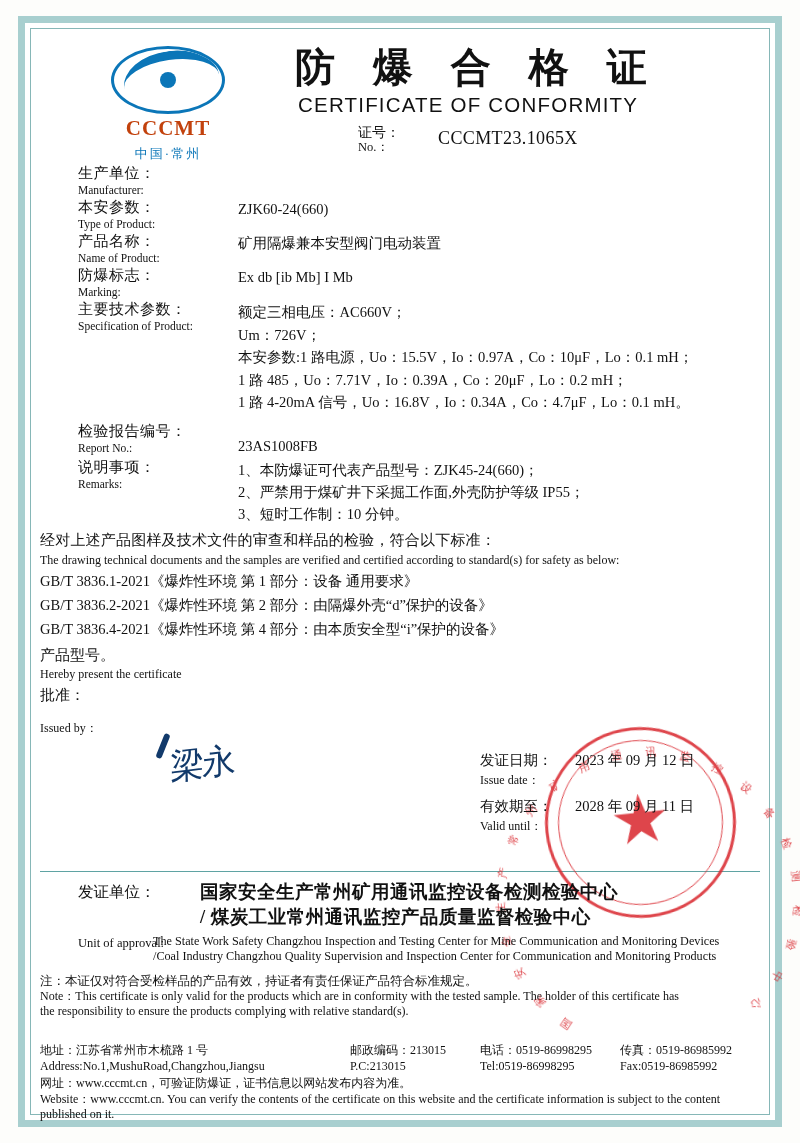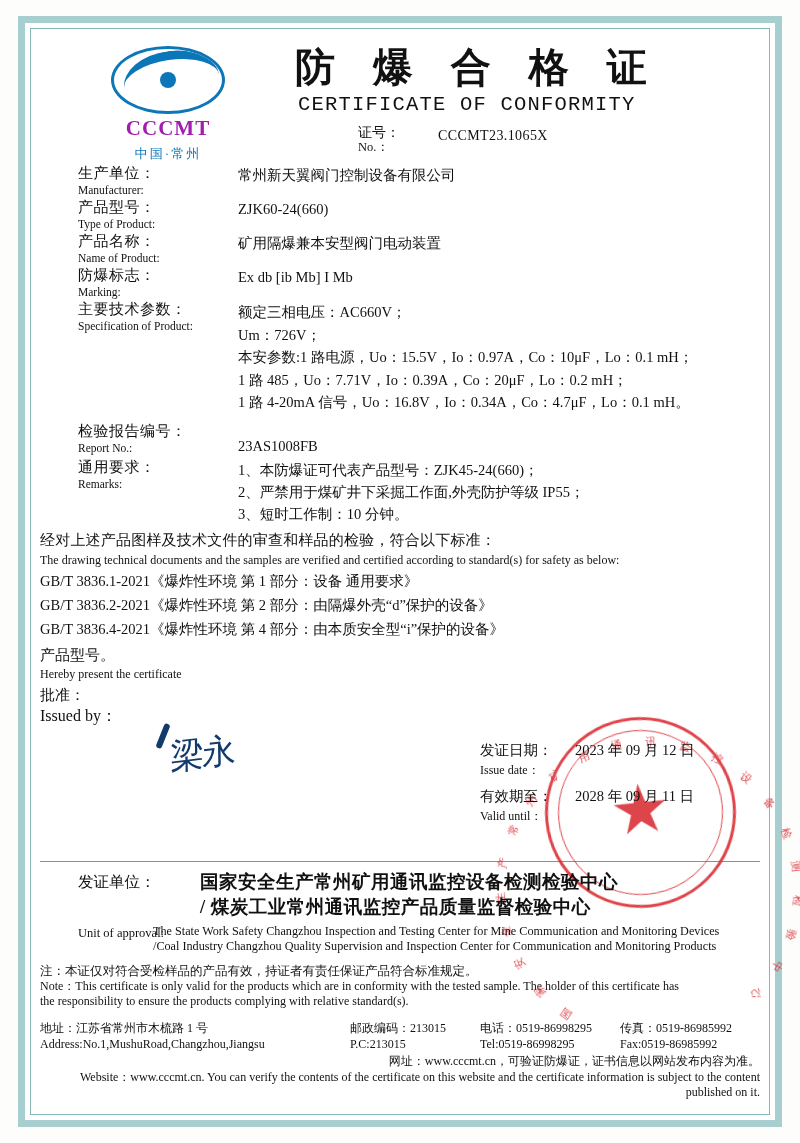--- a/index.html
+++ b/index.html
@@ -46,44 +46,44 @@
     width:16px;height:16px;margin:-8px 0 0 -8px;border-radius:50%;
     background:#0b76b8;
   }
   .logo-swoosh{
     position:absolute;left:8px;top:2px;width:96px;height:28px;
     border-top:9px solid #0b76b8;border-radius:60% 60% 0 0 / 100% 100% 0 0;
     transform:rotate(-8deg);
   }
   .logo-text{
     font-family:"Liberation Serif", serif;
-    font-weight:bold;font-size:21px;letter-spacing:1px;color:#a21caf;
+    font-weight:bold;font-size:21px;letter-spacing:1px;color:#c2410c;
     margin-top:2px;
   }
   .logo-cn{
     font-size:13px;color:#0b76b8;margin-top:4px;letter-spacing:2px;
   }
   .title-cn{
     position:absolute;left:255px;top:2px;
     font-size:40px;font-weight:bold;letter-spacing:12px;
     font-family:"DejaVu Serif", serif;
   }
   .title-en{
     position:absolute;left:258px;top:55px;
     font-size:20.5px;letter-spacing:1.2px;
-    font-family:Liberation Mono, monospace;
+    font-family:Liberation Sans, sans-serif;
   }
   .certno{
     position:absolute;left:318px;top:88px;
     font-size:13px;line-height:14px;
   }
   .certno .cn{font-size:14px;}
   .certno .en{font-size:12.5px;}
   .certno-val{
-    position:absolute;left:398px;top:90px;font-size:14px;letter-spacing:.4px;
+    position:absolute;left:398px;top:90px;font-size:18px;letter-spacing:.4px;
   }
 
   
   .fields{position:relative;margin-top:6px;}
   .row{position:relative;min-height:34px;}
   .lbl{
     position:absolute;left:38px;width:160px;
   }
   .lbl .cn{display:block;font-size:15px;letter-spacing:.5px;}
   .lbl .en{display:block;font-size:11.5px;margin-top:1px;}
@@ -97,21 +97,21 @@
   .remark-line{display:block;line-height:22px;}
 
   
   .statement{margin-top:6px;}
   .st-cn{font-size:15px;letter-spacing:.2px;}
   .st-en{font-size:12px;margin-top:3px;}
   .std{font-size:14.5px;line-height:21px;margin-top:3px;}
   .hereby-cn{font-size:15px;margin-top:6px;}
   .hereby-en{font-size:12px;margin-top:2px;}
   .approve-cn{font-size:15px;margin-top:4px;}
-  .approve-en{font-size:16px;margin-top:1px;}
+  .approve-en{font-size:12px;margin-top:15px;}
 
   
   .sigarea{position:relative;height:128px;}
   .signature{
     position:absolute;left:130px;top:4px;
     font-family:"DejaVu Serif", serif;
     font-size:34px;color:#123a6b;
     transform:rotate(-7deg) skewX(-6deg);
     letter-spacing:-2px;
   }
@@ -155,21 +155,21 @@
   .hr{border-top:1.5px solid #5fa3a3;margin:6px 0 8px;}
   .approval{position:relative;}
   .ap-lbl-cn{position:absolute;left:38px;top:2px;font-size:15.5px;}
   .ap-lines{margin-left:160px;text-align:left;}
   .ap-cn{font-size:18.5px;font-weight:bold;line-height:25px;letter-spacing:.5px;}
   .ap-en-lbl{position:absolute;left:38px;top:56px;font-size:12.5px;text-align:center;}
   .ap-en{margin-left:113px;font-size:12.2px;line-height:15px;margin-top:4px;}
 
   .notes{margin-top:10px;font-size:12px;line-height:15px;}
   .notes .n-cn{font-size:12.5px;}
-  .contact{margin-top:12px;font-size:12px;line-height:15px;position:relative;text-align:right;}
+  .contact{margin-top:24px;font-size:12px;line-height:15px;position:relative;}
   .c-row{position:relative;height:16px;}
   .c-a{position:absolute;left:0;}
   .c-b{position:absolute;left:310px;}
   .c-c{position:absolute;left:440px;}
   .c-d{position:absolute;left:580px;}
   .web{margin-top:1px;}
 </style>
 </head>
 <body>
 
@@ -198,26 +198,25 @@
       <div class="certno-val">CCCMT23.1065X</div>
     </div>
 
     <div class="fields">
 
       <div class="row">
         <div class="lbl">
           <span class="cn">生产单位：</span>
           <span class="en">Manufacturer:</span>
         </div>
-        <div class="val">常州新天翼阀门控制设备有限公司</div>
       </div>
 
       <div class="row">
         <div class="lbl">
-          <span class="cn">产品型号：</span>
+          <span class="cn">本安参数：</span>
           <span class="en">Type of Product:</span>
         </div>
         <div class="val">ZJK60-24(660)</div>
       </div>
 
       <div class="row">
         <div class="lbl">
           <span class="cn">产品名称：</span>
           <span class="en">Name of Product:</span>
         </div>
@@ -249,21 +248,21 @@
       <div class="row" style="margin-top:8px;">
         <div class="lbl">
           <span class="cn">检验报告编号：</span>
           <span class="en">Report No.:</span>
         </div>
         <div class="val" style="padding-top:14px;">23AS1008FB</div>
       </div>
 
       <div class="row" style="margin-top:2px;">
         <div class="lbl">
-          <span class="cn">通用要求：</span>
+          <span class="cn">说明事项：</span>
           <span class="en">Remarks:</span>
         </div>
         <div class="val">
           <span class="remark-line">1、本防爆证可代表产品型号：ZJK45-24(660)；</span>
           <span class="remark-line">2、严禁用于煤矿井下采掘工作面,外壳防护等级 IP55；</span>
           <span class="remark-line">3、短时工作制：10 分钟。</span>
         </div>
       </div>
 
     </div>

